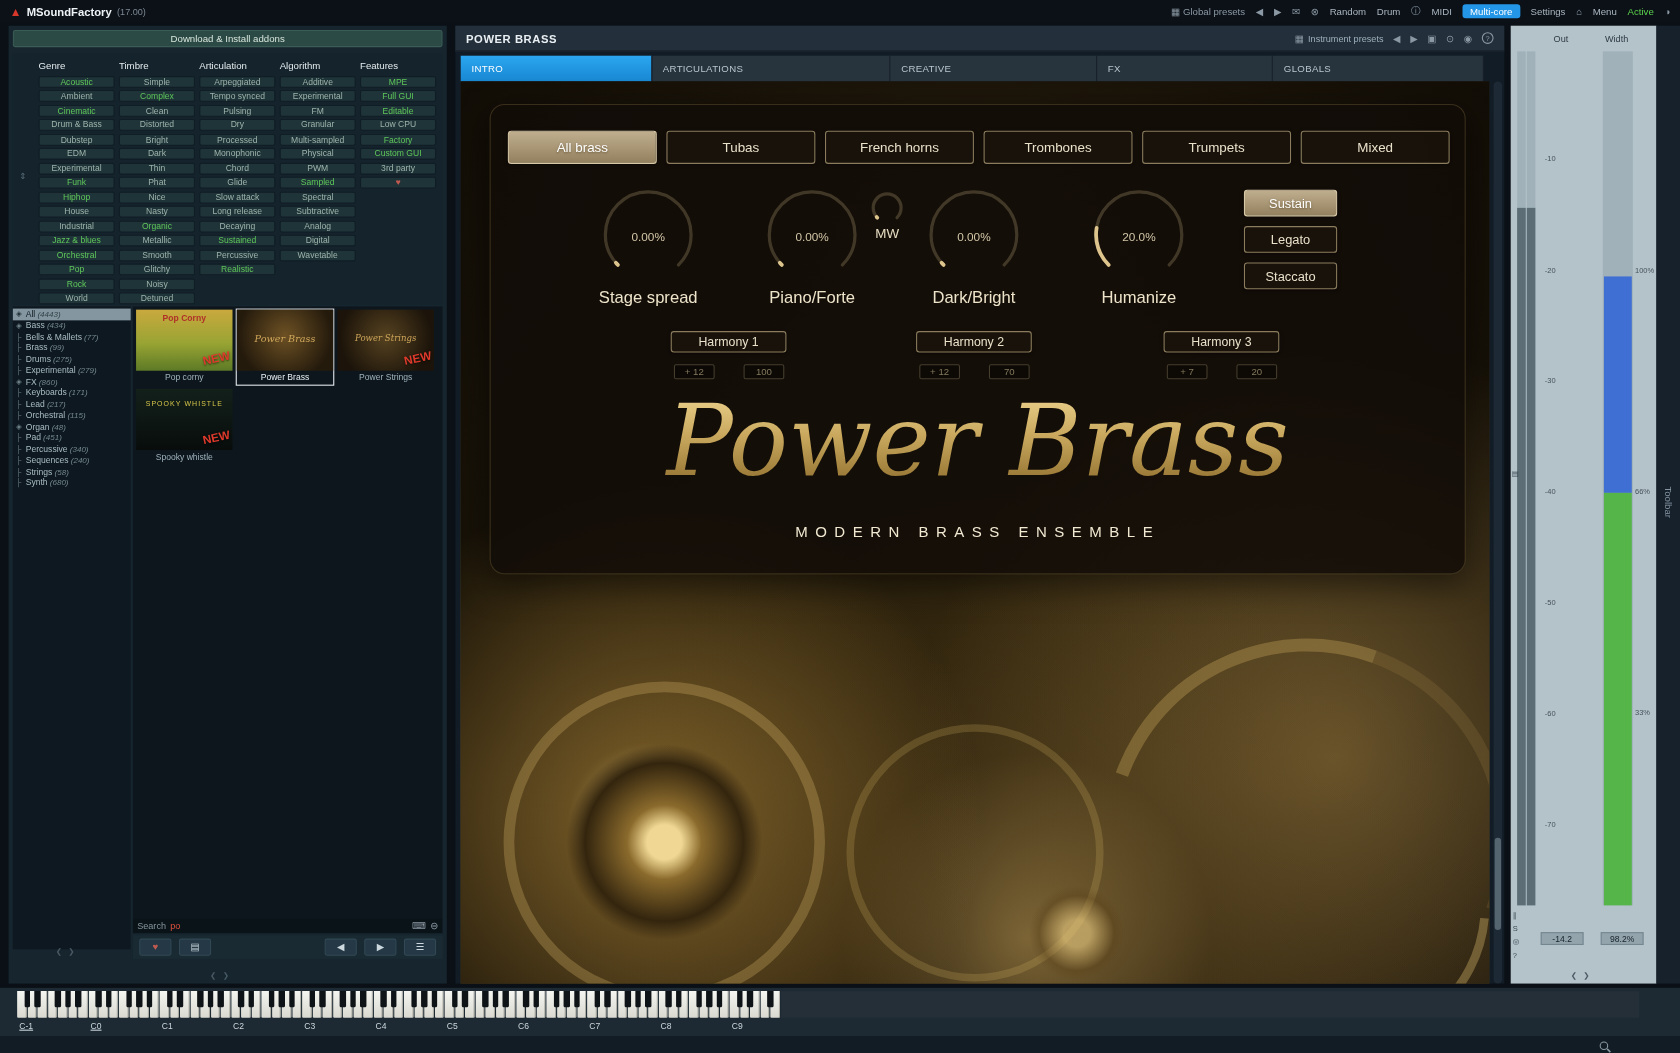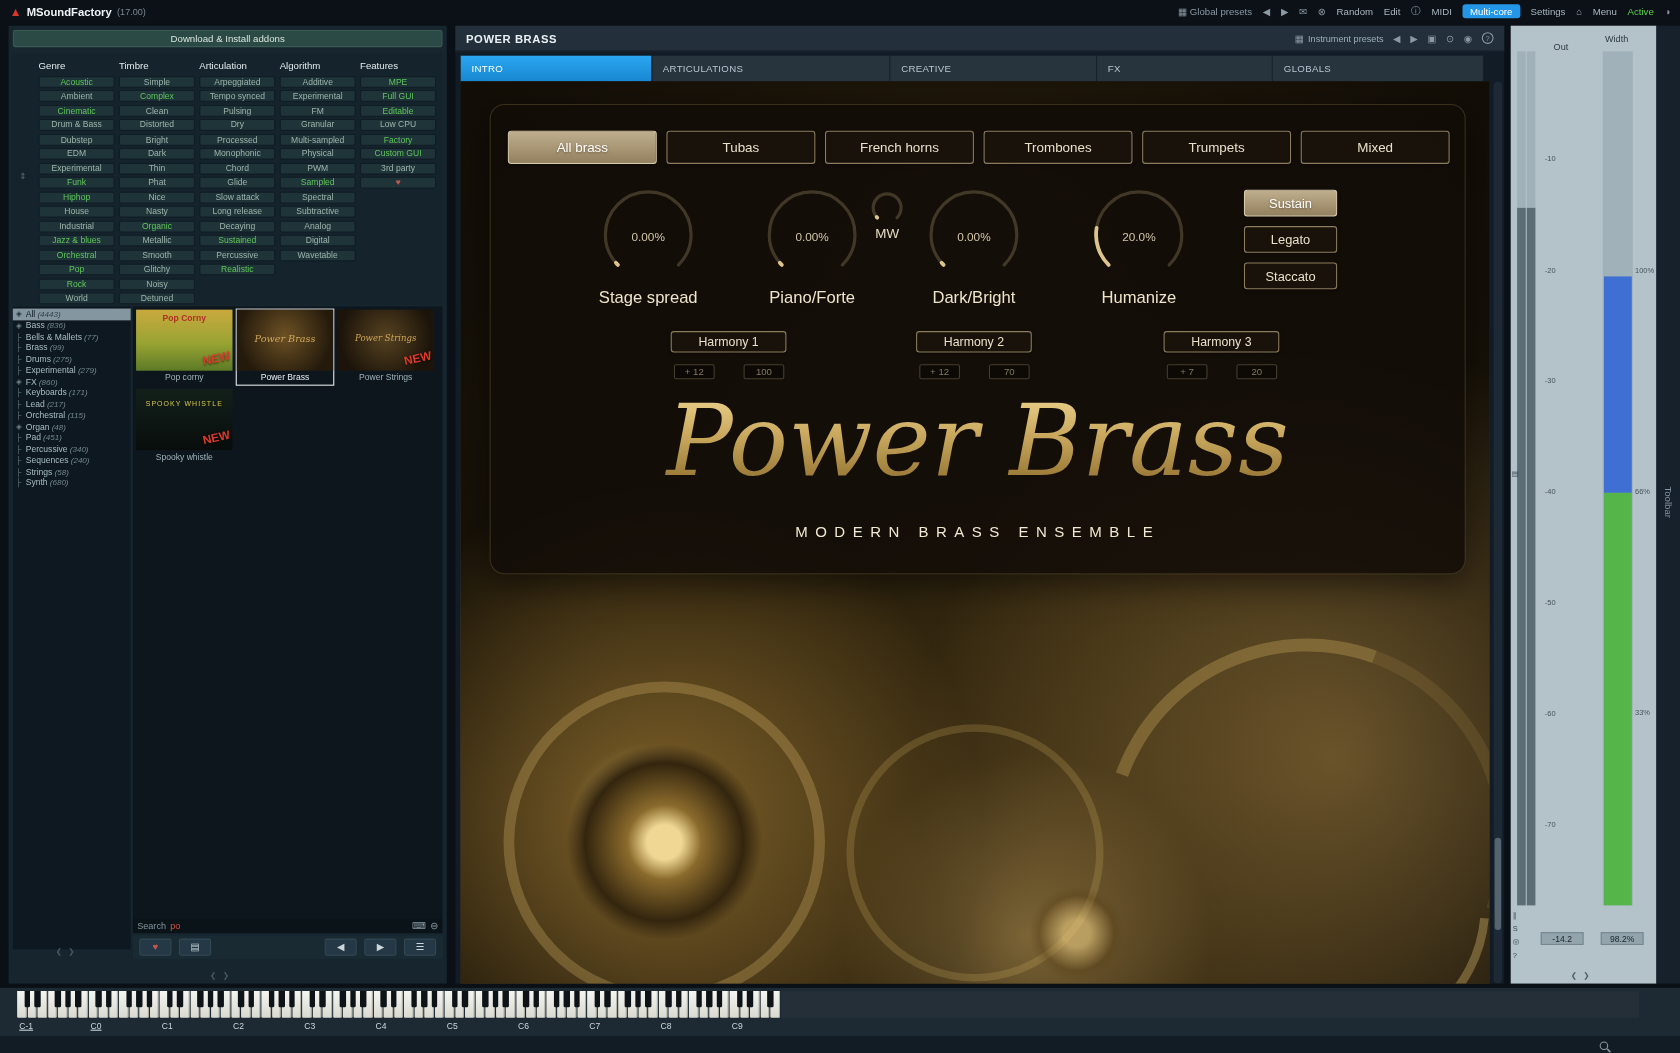--- a/index.html
+++ b/index.html
@@ -144,21 +144,21 @@
     background:linear-gradient(180deg,#ecd28c 10%,#c9a85e 45%,#8d6d2c 90%);
     -webkit-background-clip:text; background-clip:text; color:transparent; }
   .logo-sub { position:absolute; left:0; top:390px; width:100%; text-align:center; color:#f2e9d2;
     font-size:14px; letter-spacing:7px; }
   .main-scrollbar { position:absolute; left:969px; top:52px; width:8px; height:842px; background:#1d2934; border-radius:4px; }
   .main-scrollbar .thumb { position:absolute; left:1px; width:6px; top:706px; height:86px; background:#55656f; border-radius:3px; }
 
   
   .meter-panel { position:absolute; left:1410px; top:24px; width:136px; height:894px; background:#b4c2ca; }
   .mh-out, .mh-width { position:absolute; top:7px; font-size:8.5px; color:#2f3b44; }
-  .mh-out { left:40px;margin-top:8px; } .mh-width { left:88px; }
+  .mh-out { left:40px; } .mh-width { left:88px; }
   .meter-body { position:absolute; left:0; top:24px; width:136px; height:797px; }
   .mtrack { position:absolute; top:0; bottom:0; background:#a0b1b9; }
   .t1 { left:6px; width:8px; } .t2 { left:15px; width:8px; } .t3 { left:86px; width:28px; }
   .mbar { position:absolute; }
   .b1 { left:6px; width:8px; top:146px; bottom:0; background:#5c6d76; }
   .b2 { left:15px; width:8px; top:146px; bottom:0; background:#5c6d76; }
   .blue { left:87px; width:26px; top:210px; height:202px; background:var(--meter-blue); }
   .green { left:87px; width:26px; top:412px; bottom:0; background:var(--meter-green); }
   .db-labels, .pct-labels { position:absolute; top:0; height:100%; }
   .db-labels { left:24px; width:20px; }
@@ -196,21 +196,21 @@
       <span class="app-name">MSoundFactory</span>
       <span class="app-version">(17.00)</span>
     </div>
     <div class="tb-right">
       <span class="tb-item dim"><span class="ticon">▦</span> <span>Global presets</span></span>
       <span class="ticon">◀</span>
       <span class="ticon">▶</span>
       <span class="ticon">✉</span>
       <span class="ticon">⊗</span>
       <span class="tb-item">Random</span>
-      <span class="tb-item">Edit</span>
+      <span class="tb-item">Drum</span>
       <span class="ticon">ⓘ</span>
       <span class="tb-item">MIDI</span>
       <span class="tb-chip">Multi-core</span>
       <span class="tb-item">Settings</span>
       <span class="ticon">⌂</span>
       <span class="tb-item">Menu</span>
       <span class="tb-item active-label">Active</span>
       <span class="ticon">◑</span>
     </div>
   </div>
@@ -304,21 +304,21 @@
     <span class="filters-scroll">⇕</span>
     <div class="tree">
         <div class="tree-row selected">
           <span class="tree-glyph">◈</span>
           <span class="tree-label">All</span>
           <span class="tree-count">(4443)</span>
         </div>
         <div class="tree-row">
           <span class="tree-glyph">◈</span>
           <span class="tree-label">Bass</span>
-          <span class="tree-count">(836)</span>
+          <span class="tree-count">(434)</span>
         </div>
         <div class="tree-row">
           <span class="tree-glyph">├</span>
           <span class="tree-label">Bells &amp; Mallets</span>
           <span class="tree-count">(77)</span>
         </div>
         <div class="tree-row">
           <span class="tree-glyph">├</span>
           <span class="tree-label">Brass</span>
           <span class="tree-count">(99)</span>

